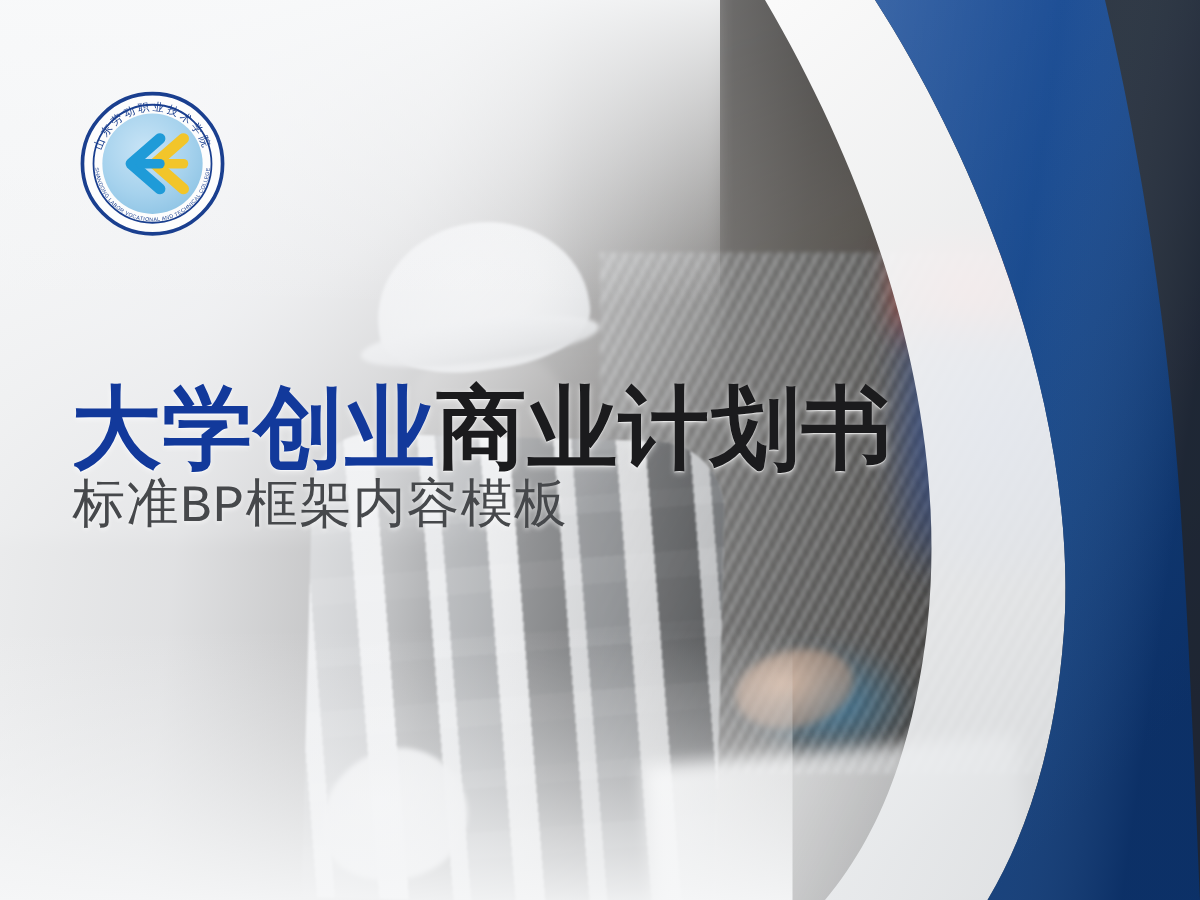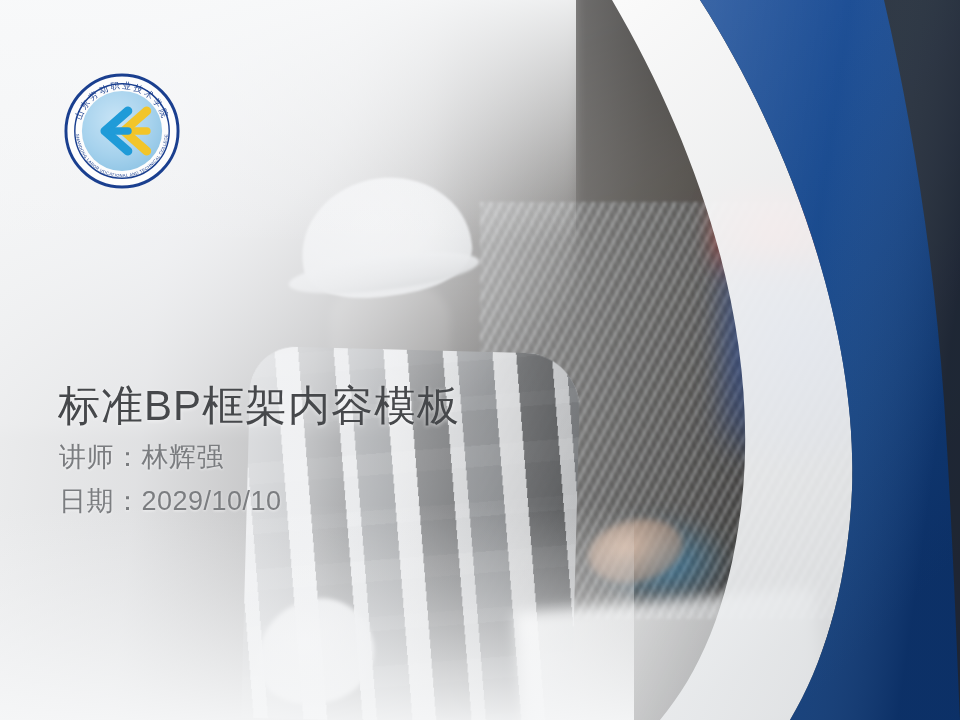--- a/index.html
+++ b/index.html
@@ -185,20 +185,21 @@
   .title .t-dark{color:#1b1b1d;}
 
   .subtitle{
     position:absolute;left:58px;top:348px;
     font-size:42px;line-height:1.1;
     font-weight:500;
     color:#46484b;
     letter-spacing:1px;
     white-space:nowrap;
     text-shadow:0 1px 4px rgba(255,255,255,.6);
+    font-family:Liberation Mono, monospace;
   }
 
   .meta{
     position:absolute;left:59px;top:436px;
     color:#7b7d80;
     font-size:27px;
     line-height:1.62;
     letter-spacing:.5px;
     text-shadow:0 1px 3px rgba(255,255,255,.6);
   }
@@ -326,23 +327,20 @@
 
         <g stroke-linecap="round" stroke-linejoin="round" fill="none">
           <path d="M 142 66 L 103 100 L 142 134" stroke="#f2c52a" stroke-width="15"></path>
           <path d="M 142 100 L 116 100" stroke="#f2c52a" stroke-width="13"></path>
           <path d="M 110 66 L 71 100 L 110 134" stroke="#1f9bd8" stroke-width="15"></path>
           <path d="M 110 100 L 84 100" stroke="#1f9bd8" stroke-width="13"></path>
         </g>
       </svg>
     </div>
 
+    <h1 class="title"><span class="t-blue">大学创业</span><span class="t-dark">商业计划书</span></h1>
 
     <h2 class="subtitle">标准BP框架内容模板</h2>
 
-    <div class="meta">
-      <span class="meta-row"><span class="meta-label">讲师：</span><span class="meta-value">林辉强</span></span>
-      <span class="meta-row"><span class="meta-label">日期：</span><span class="meta-value">2029/10/10</span></span>
-    </div>
 
 
   </div>
 </div>
 
 </body></html>

